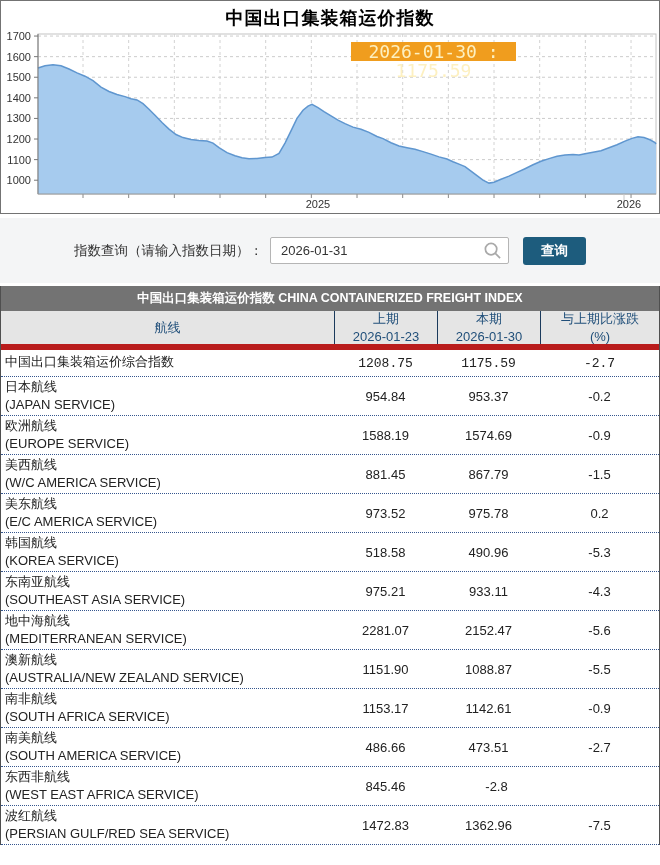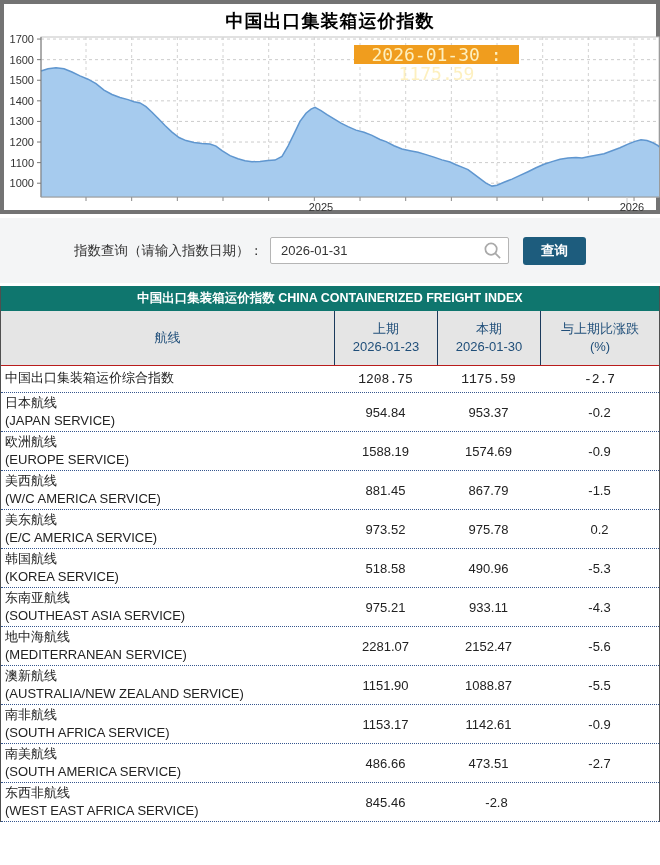--- a/index.html
+++ b/index.html
@@ -1,21 +1,21 @@
 <!DOCTYPE html>
 <html><head>
 <meta charset="utf-8">
 <style>
   * { box-sizing: border-box; margin: 0; padding: 0; }
   html, body { width: 660px; height: 865px; background: #fff; overflow: hidden;
                font-family: "Liberation Sans", sans-serif; }
 
   
   .chart-panel { position: relative; width: 660px; height: 214px;
-                 border: 4px solid #737373; background: #fff; }
+                 border: 1px solid #737373; background: #fff; }
   .chart-title { text-align: center; font-size: 18px; font-weight: bold; color: #000;
                  padding-top: 5px; height: 30px; letter-spacing: 1px; }
   .chart-svg-wrap { width: 660px; height: 184px; }
   .chart-tooltip { position: absolute; left: 350px; top: 41px; width: 165px; height: 19px;
                    background: #f09d1e; color: #fdf0c0; text-align: center;
                    font-family: "DejaVu Sans Mono", monospace; font-size: 18px;
                    line-height: 19px; }
 
   
   .query-bar { margin-top: 4px; width: 660px; height: 65px; background: #f4f5f6;
@@ -26,24 +26,24 @@
                  padding: 0 32px 0 10px; font-size: 13px; color: #333; background: #fff;
                  font-family: "Liberation Sans", sans-serif; outline: none; }
   .search-icon { position: absolute; right: 7px; top: 4px; width: 19px; height: 19px; }
   .query-btn { margin-left: 14px; width: 63px; height: 28px; background: #1d5c7d; color: #fff;
                border: none; border-radius: 3px; font-size: 13.5px; font-weight: bold;
                font-family: "Liberation Sans", sans-serif; cursor: pointer; }
 
   
   .freight-table { margin-top: 3px; width: 660px; border-left: 1px solid #4f4f4f;
                    border-right: 1px solid #4f4f4f; }
-  .tbl-banner { height: 25px; background: #0f766e; color: #fff; font-size: 12.5px;
+  .tbl-banner { height: 25px; background: #737373; color: #fff; font-size: 12.5px;
                 font-weight: bold; text-align: center; line-height: 25px; }
-  .tbl-head { display: flex; height: 55px; background: #e5e5e5; color: #1f4e79;
-              font-size: 13px; border-bottom: 1px solid #b91c1c; }
+  .tbl-head { display: flex; height: 39px; background: #e5e5e5; color: #1f4e79;
+              font-size: 13px; border-bottom: 6px solid #b91c1c; }
   .tbl-head .hcell { display: flex; flex-direction: column; justify-content: center;
                      align-items: center; line-height: 18px; }
   .hcell.c-route  { width: 333px; }
   .hcell.c-prev   { width: 103px; border-left: 1px solid #1b3a5c; }
   .hcell.c-curr   { width: 103px; border-left: 1px solid #1b3a5c; }
   .hcell.c-change { width: 119px; border-left: 1px solid #1b3a5c; }
 
   .tbl-body .trow { display: flex; border-bottom: 1px dotted #35568e; background: #fff; }
   .trow .cell { display: flex; align-items: center; font-size: 13px; color: #222; }
   .trow .cell.name { width: 333px; flex-direction: column; align-items: flex-start;
@@ -254,14 +254,23 @@
         <div class="cell chg">-2.7</div>
       </div>
       <div class="trow h2">
         <div class="cell name">
           <div>东西非航线</div>
           <div>(WEST EAST AFRICA SERVICE)</div>
         </div>
         <div class="cell num">845.46</div>
         <div class="cell chg">-2.8</div>
       </div>
+      <div class="trow h2">
+        <div class="cell name">
+          <div>波红航线</div>
+          <div>(PERSIAN GULF/RED SEA SERVICE)</div>
+        </div>
+        <div class="cell num">1472.83</div>
+        <div class="cell num">1362.96</div>
+        <div class="cell chg">-7.5</div>
+      </div>
     </div>
 </div>
 
 </body></html>

